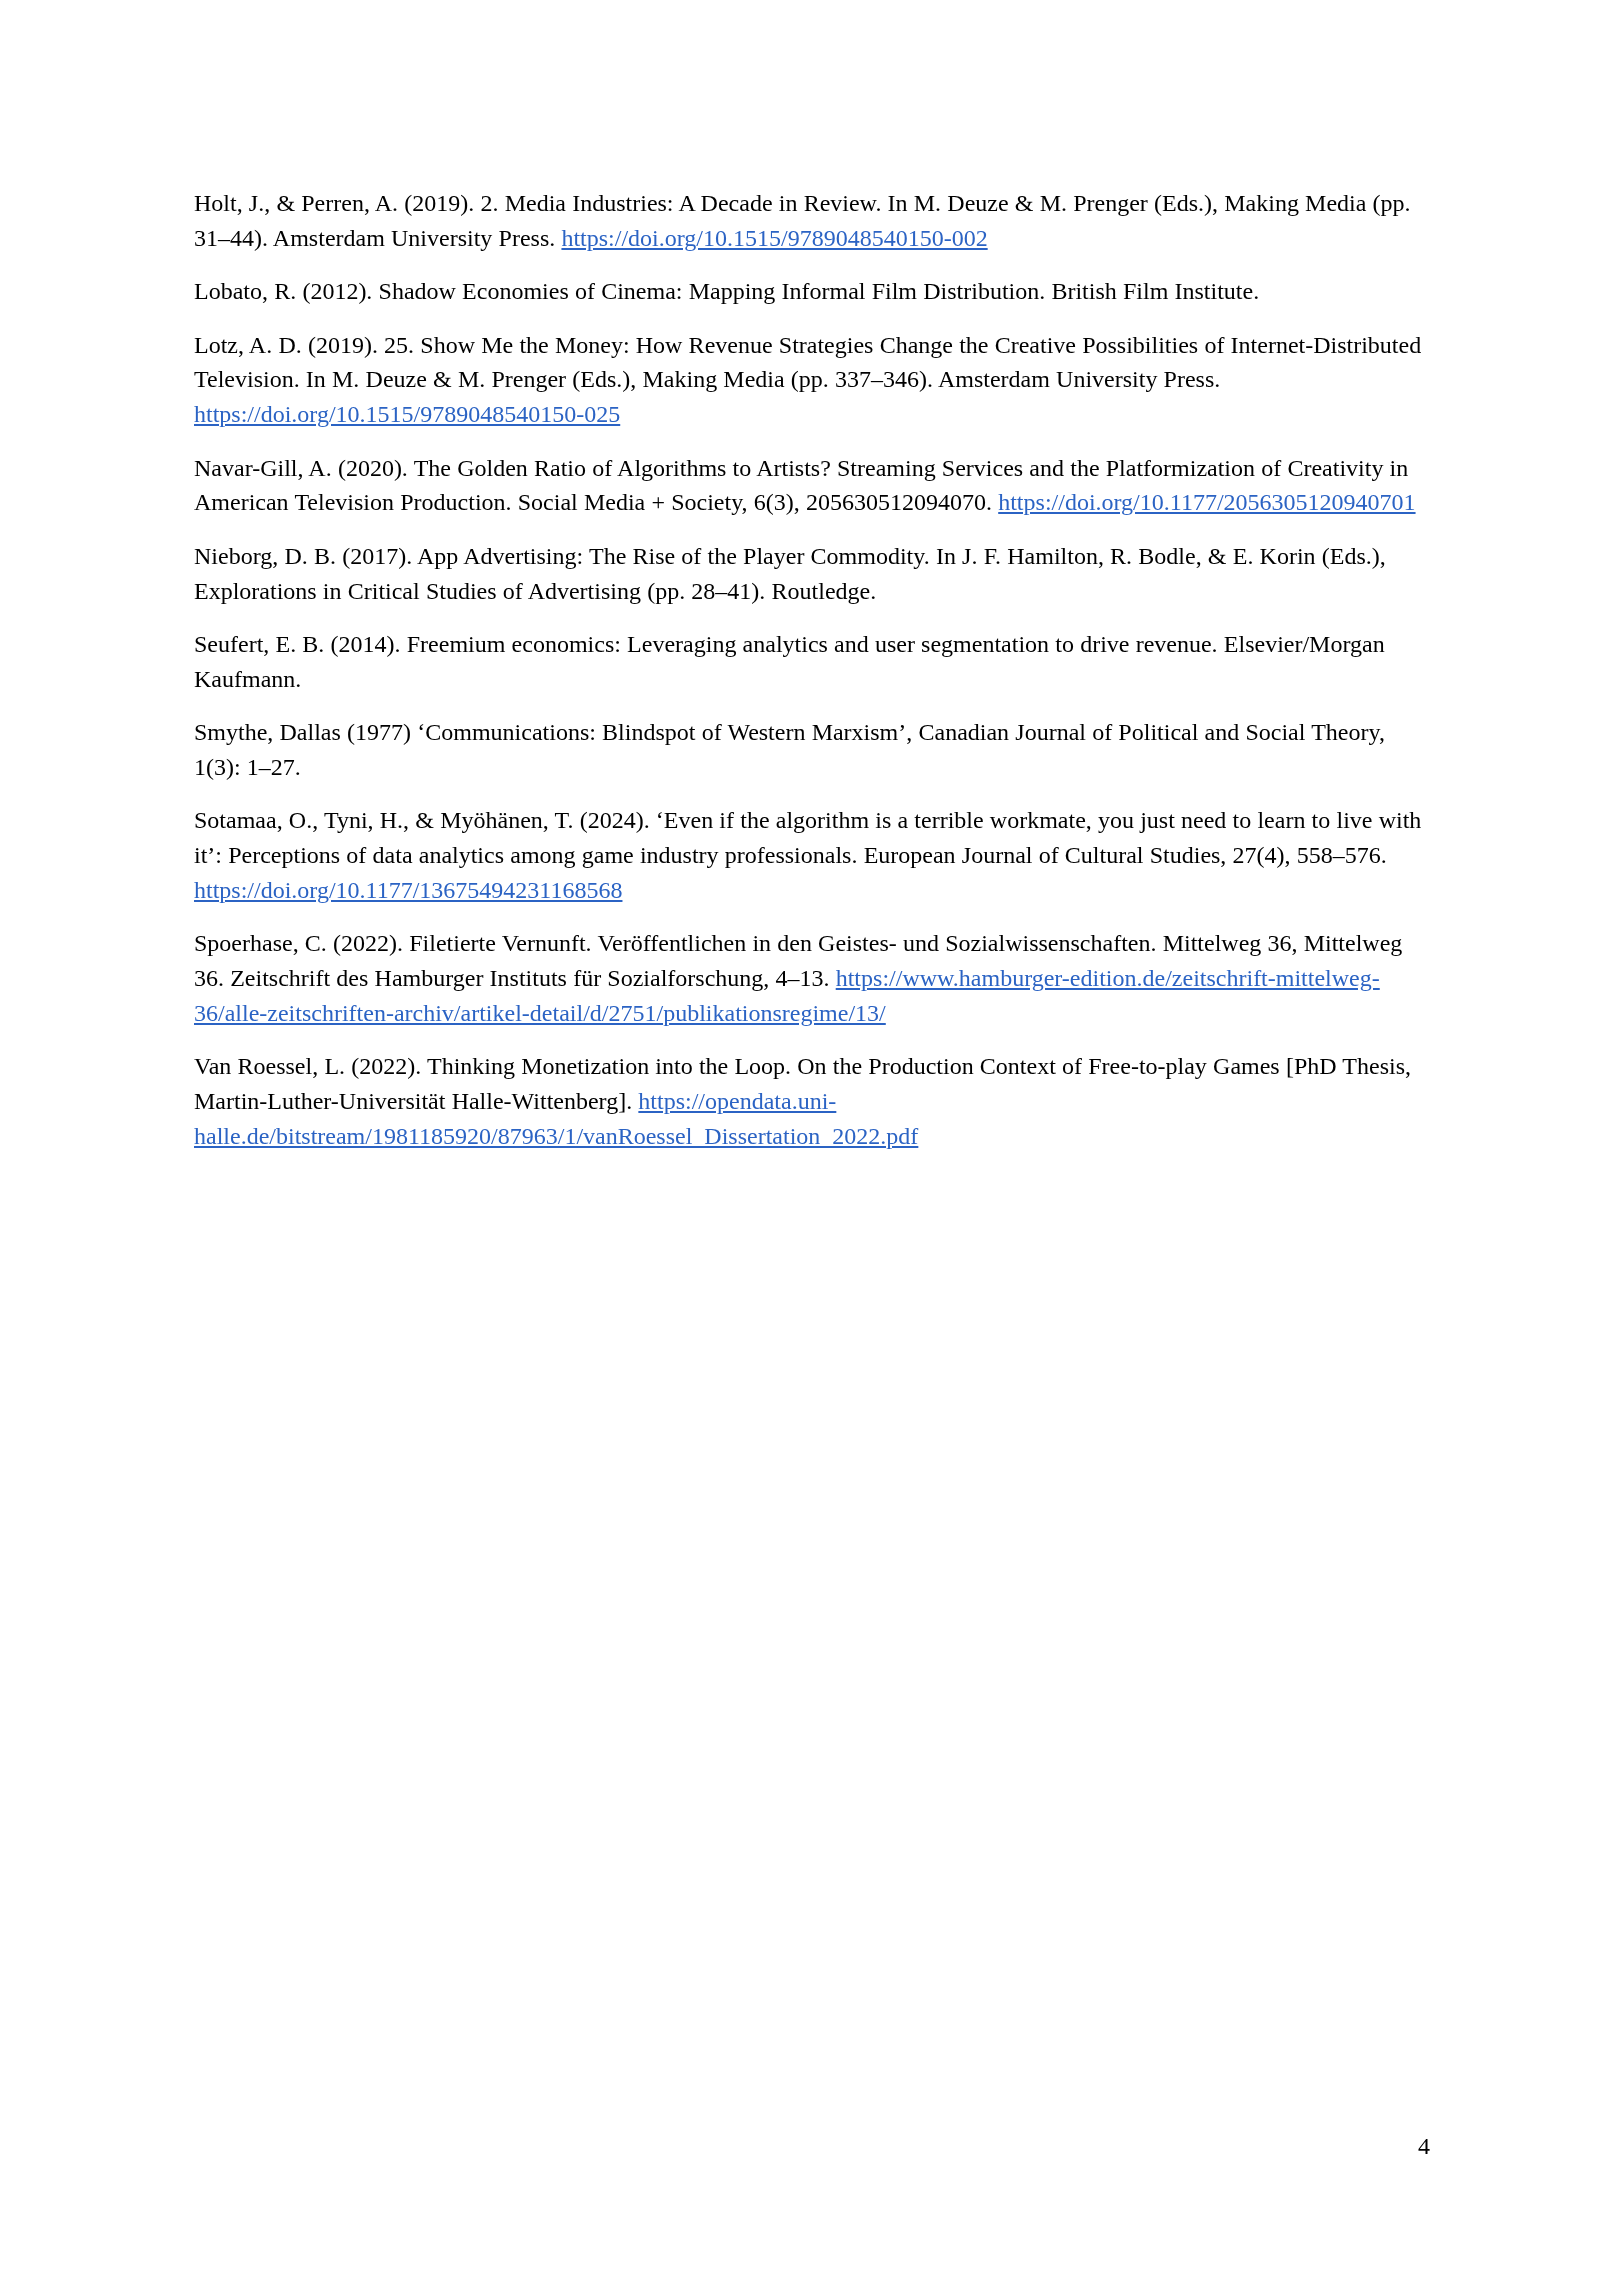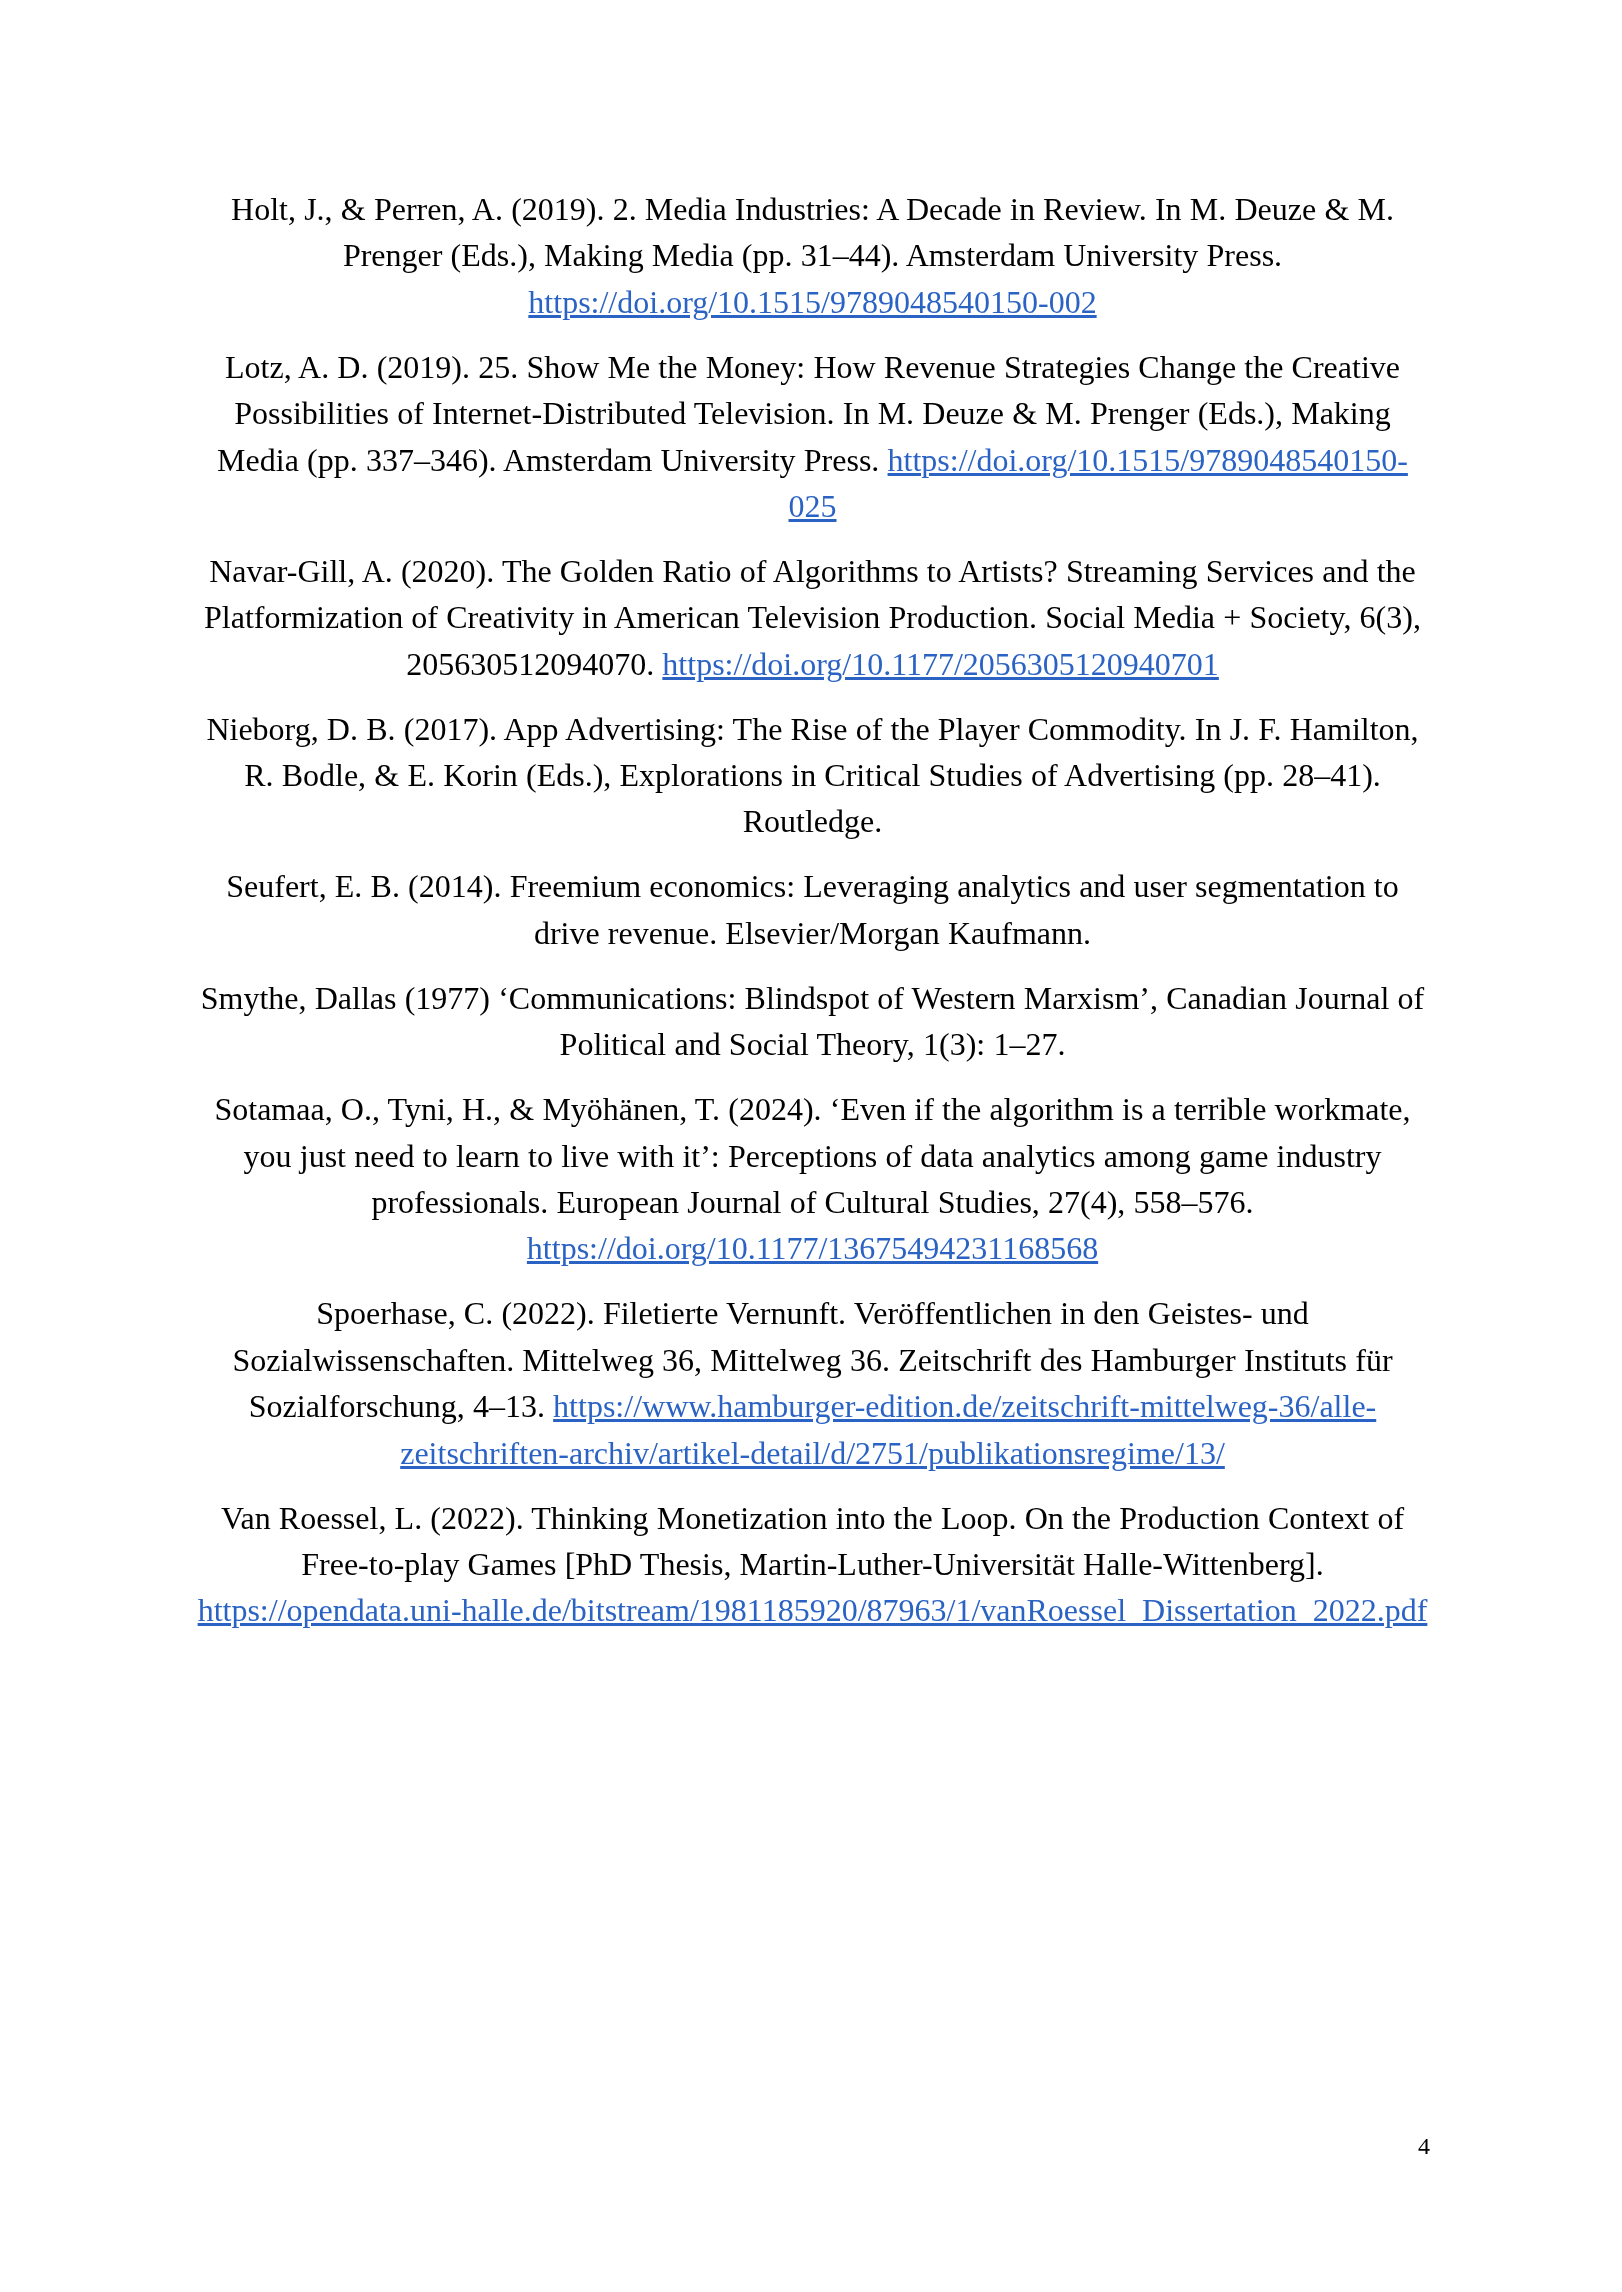--- a/index.html
+++ b/index.html
@@ -23,24 +23,24 @@
     height: 2293px;
     background: #ffffff;
   }
   .content {
     position: absolute;
     left: 194px;
     top: 186px;
     width: 1237px;
   }
   .ref {
-    font-size: 32px;
+    font-size: 24px;
     line-height: 1.45;
     margin: 0 0 18.6px 0;
-    text-align: center;
+    text-align: left;
     word-spacing: 0.2px;
   }
   .ref:last-child {
     margin-bottom: 8px;
   }
   a.link {
     color: #2b63c4;
     text-decoration: underline;
     text-decoration-color: #2b63c4;
     text-underline-offset: 2px;
@@ -54,20 +54,21 @@
     font-family: "Liberation Serif", serif;
     color: #000000;
   }
 </style>
 </head>
 <body>
 
 <div class="page">
   <div class="content" id="refs">
       <p class="ref"><span>Holt, J., &amp; Perren, A. (2019). 2. Media Industries: A Decade in Review. In M. Deuze &amp; M. Prenger (Eds.), Making Media (pp. 31–44). Amsterdam University Press. </span><a class="link" href="#">https://doi.org/10.1515/9789048540150-002</a></p>
+      <p class="ref"><span>Lobato, R. (2012). Shadow Economies of Cinema: Mapping Informal Film Distribution. British Film Institute.</span></p>
       <p class="ref"><span>Lotz, A. D. (2019). 25. Show Me the Money: How Revenue Strategies Change the Creative Possibilities of Internet-Distributed Television. In M. Deuze &amp; M. Prenger (Eds.), Making Media (pp. 337–346). Amsterdam University Press. </span><a class="link" href="#">https://doi.org/10.1515/9789048540150-025</a></p>
       <p class="ref"><span>Navar-Gill, A. (2020). The Golden Ratio of Algorithms to Artists? Streaming Services and the Platformization of Creativity in American Television Production. Social Media + Society, 6(3), 205630512094070. </span><a class="link" href="#">https://doi.org/10.1177/2056305120940701</a></p>
       <p class="ref"><span>Nieborg, D. B. (2017). App Advertising: The Rise of the Player Commodity. In J. F. Hamilton, R. Bodle, &amp; E. Korin (Eds.), Explorations in Critical Studies of Advertising (pp. 28–41). Routledge.</span></p>
       <p class="ref"><span>Seufert, E. B. (2014). Freemium economics: Leveraging analytics and user segmentation to drive revenue. Elsevier/Morgan Kaufmann.</span></p>
       <p class="ref"><span>Smythe, Dallas (1977) ‘Communications: Blindspot of Western Marxism’, Canadian Journal of Political and Social Theory, 1(3): 1–27.</span></p>
       <p class="ref"><span>Sotamaa, O., Tyni, H., &amp; Myöhänen, T. (2024). ‘Even if the algorithm is a terrible workmate, you just need to learn to live with it’: Perceptions of data analytics among game industry professionals. European Journal of Cultural Studies, 27(4), 558–576. </span><a class="link" href="#">https://doi.org/10.1177/13675494231168568</a></p>
       <p class="ref"><span>Spoerhase, C. (2022). Filetierte Vernunft. Veröffentlichen in den Geistes- und Sozialwissenschaften. Mittelweg 36, Mittelweg 36. Zeitschrift des Hamburger Instituts für Sozialforschung, 4–13. </span><a class="link" href="#">https://www.hamburger-edition.de/zeitschrift-mittelweg-36/alle-zeitschriften-archiv/artikel-detail/d/2751/publikationsregime/13/</a></p>
       <p class="ref"><span>Van Roessel, L. (2022). Thinking Monetization into the Loop. On the Production Context of Free-to-play Games [PhD Thesis, Martin-Luther-Universität Halle-Wittenberg]. </span><a class="link" href="#">https://opendata.uni-halle.de/bitstream/1981185920/87963/1/vanRoessel_Dissertation_2022.pdf</a></p>
     </div>
   <div class="pagenum">4</div>

